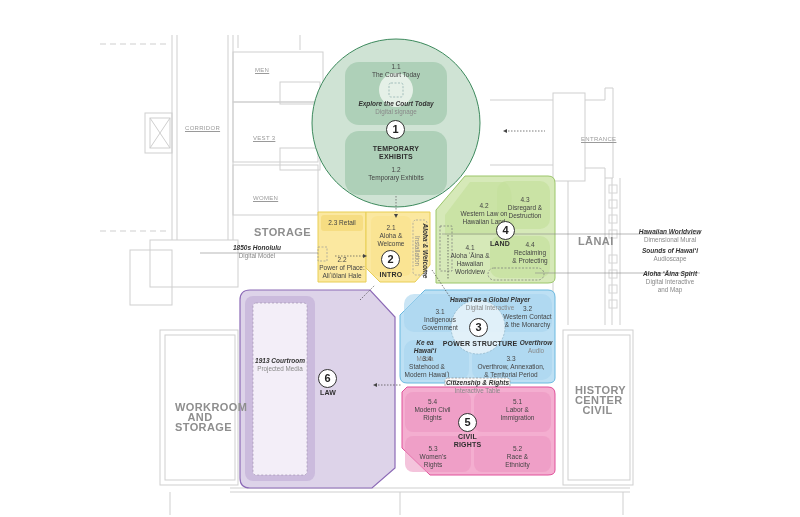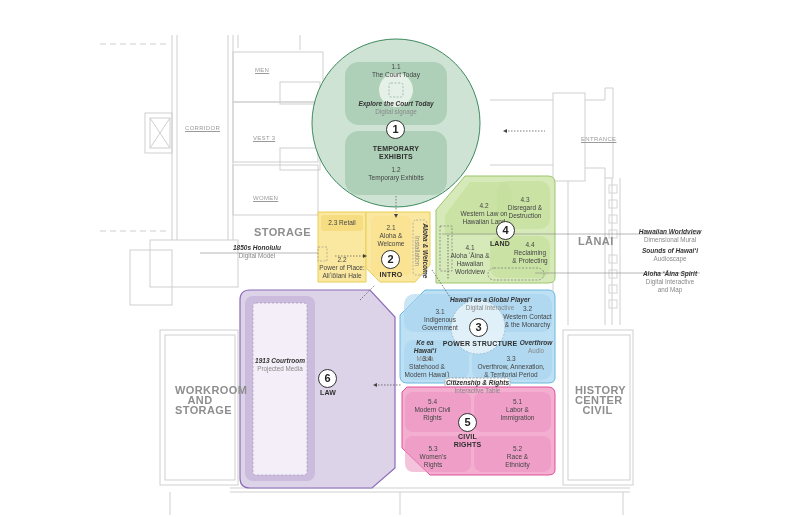--- a/index.html
+++ b/index.html
@@ -144,21 +144,21 @@
   <line x1="200" y1="253" x2="318" y2="253" stroke="#888" stroke-width="0.6"></line>
 </svg>
 
 <div class="lbl room" style="left:185px;top:124px;">CORRIDOR</div>
 <div class="lbl room" style="left:255px;top:66px;">MEN</div>
 <div class="lbl room" style="left:253px;top:134px;">VEST 3</div>
 <div class="lbl room" style="left:253px;top:194px;">WOMEN</div>
 <div class="lbl room" style="left:581px;top:135px;">ENTRANCE</div>
 <div class="lbl room-bold" style="left:254px;top:227px;">STORAGE</div>
 <div class="lbl room-bold" style="left:578px;top:236px;">LĀNAI</div>
-<div class="lbl room-bold" style="left:175px;top:385px;width:50px;">
+<div class="lbl room-bold" style="left:175px;top:402px;width:50px;">
   <div>WORKROOM</div>
     <div>AND</div>
     <div>STORAGE</div>
 </div>
 <div class="lbl room-bold" style="left:575px;top:385px;width:45px;">
   <div>HISTORY</div>
     <div>CENTER</div>
     <div>CIVIL</div>
 </div>
 

